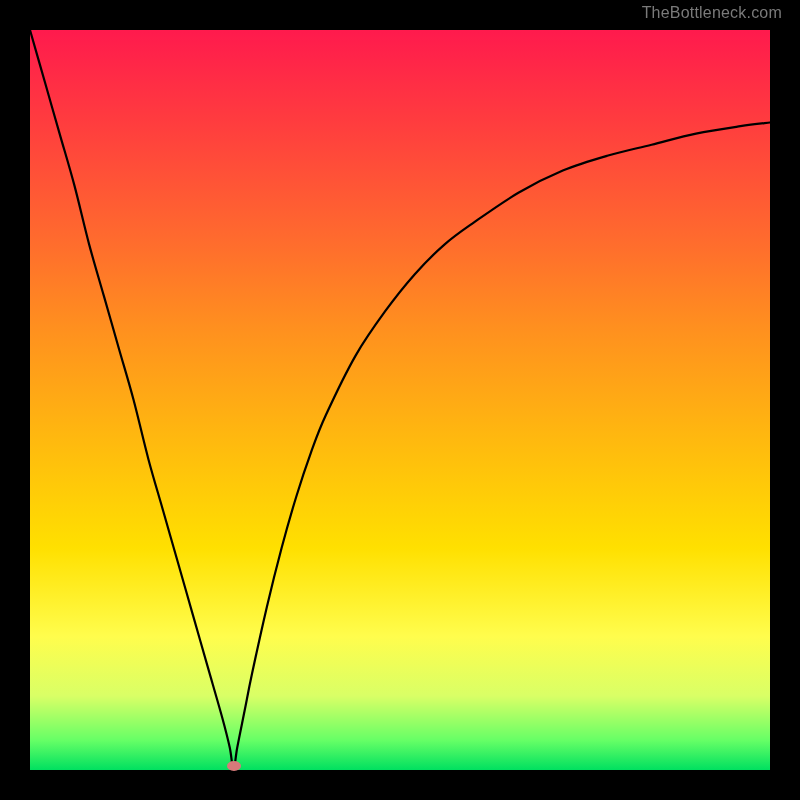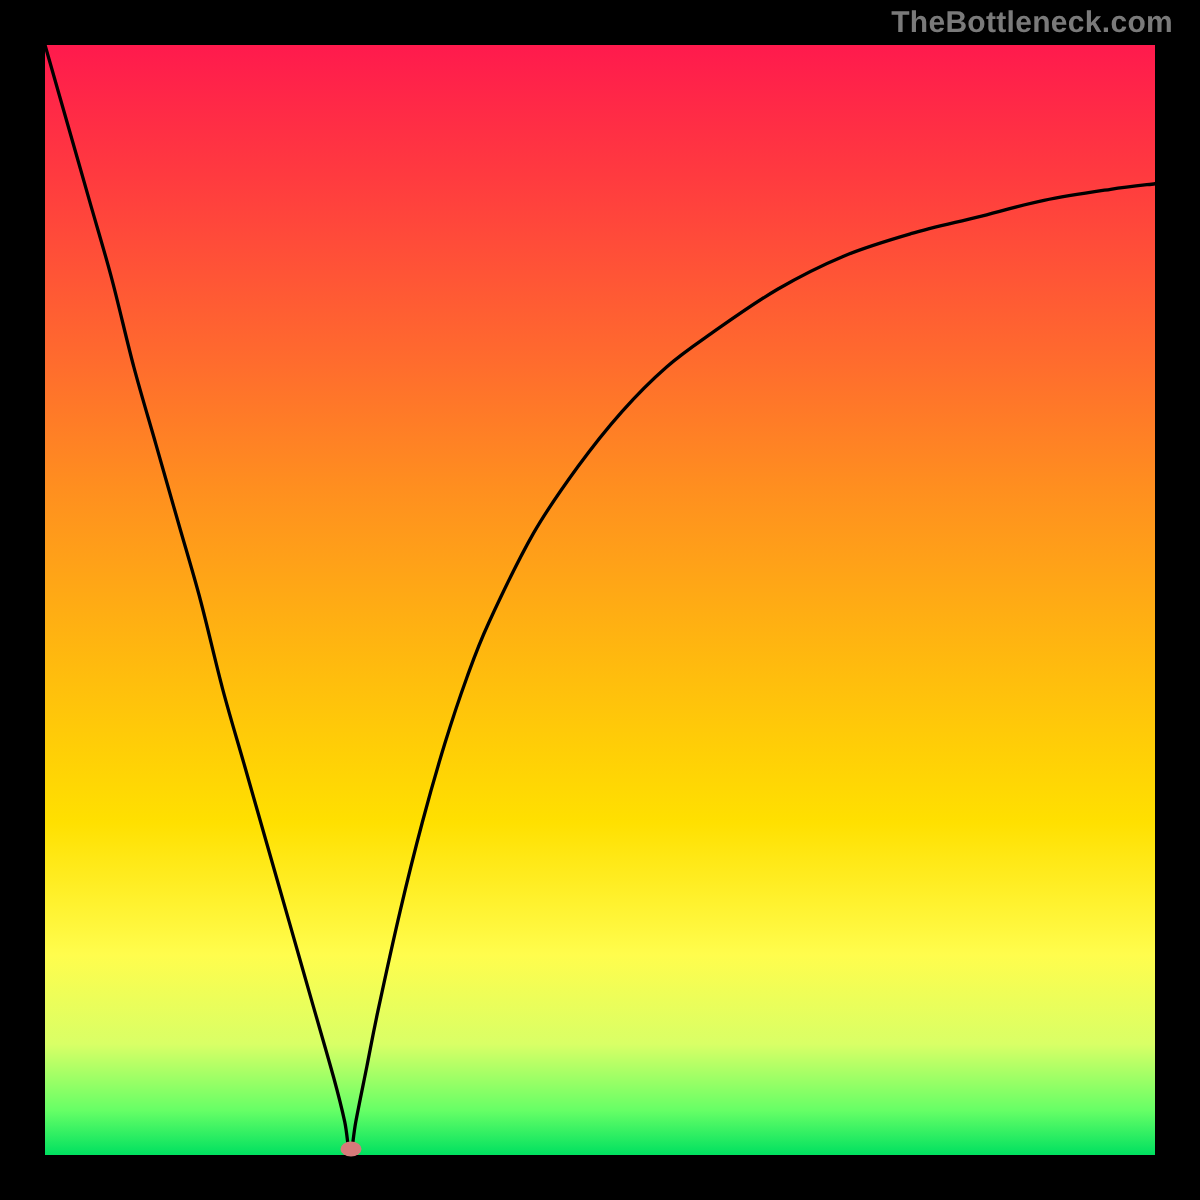--- a/index.html
+++ b/index.html
@@ -37,22 +37,22 @@
       #d9ff66 90%,
       #66ff66 96%,
       #00e060 100%
     );
   }
   .watermark {
     position: absolute;
     top: 4px;
     right: 18px;
     color: #7a7a7a;
-    font-size: 20px;
-    font-weight: 700;
+    font-size: 16px;
+    font-weight: 400;
     letter-spacing: 0.2px;
   }
   svg.curve {
     position: absolute;
     left: 0;
     top: 0;
     width: 740px;
     height: 740px;
     overflow: visible;
   }

